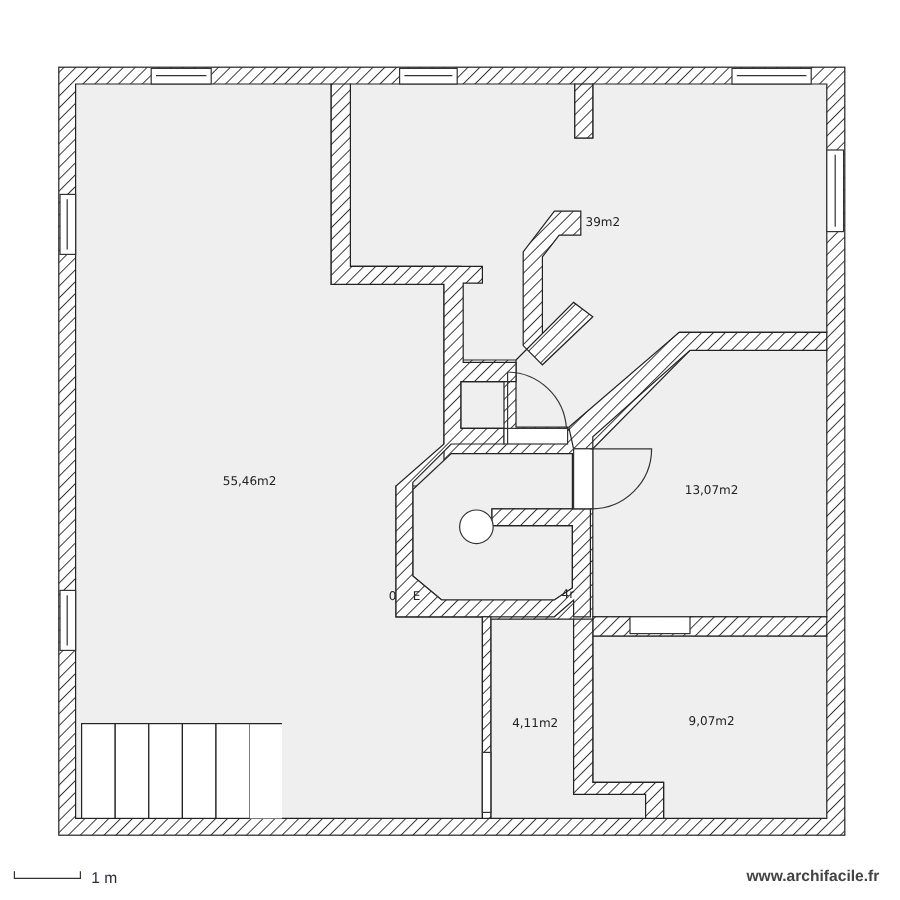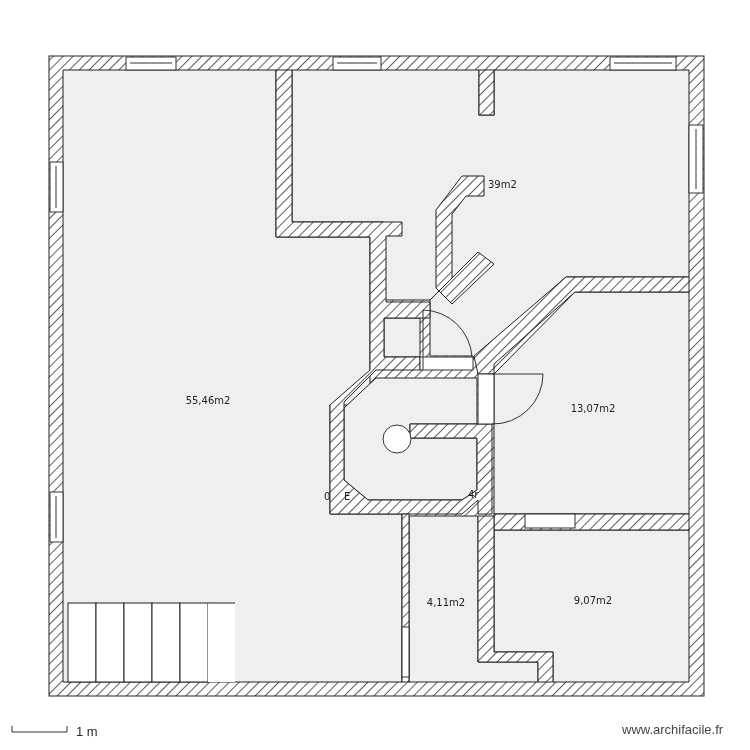--- a/index.html
+++ b/index.html
@@ -1,21 +1,21 @@
 <!DOCTYPE html>
 <html><head>
 <meta charset="utf-8">
 <style>
   html, body { margin:0; padding:0; background:#ffffff; }
   body { width:750px; height:750px; position:relative; overflow:hidden; font-family:"DejaVu Sans", "Liberation Sans", sans-serif; }
   svg { position:absolute; left:0; top:0; }
   .room-label { font-size:10px; fill:#222; }
   .footer-text { position:absolute; font-family:"Liberation Sans", sans-serif; color:#333;text-align:center; }
   #scale-label { left:76px; top:724px; font-size:13px; color:#2a2a3a; }
-  #watermark { left:622px; top:722px; font-size:13px; color:#444; }
+  #watermark { left:622px; top:722px; font-size:13px; color:#444;font-weight:bold; }
 </style>
 </head>
 <body>
 
 <svg width="750" height="750" viewBox="0 0 750 750">
   <defs>
     <pattern id="hatch" patternUnits="userSpaceOnUse" width="7" height="7" patternTransform="rotate(45)">
       <rect width="7" height="7" fill="#ffffff"></rect>
       <line x1="0" y1="0" x2="0" y2="7" stroke="#333" stroke-width="1.6"></line>
     </pattern>

